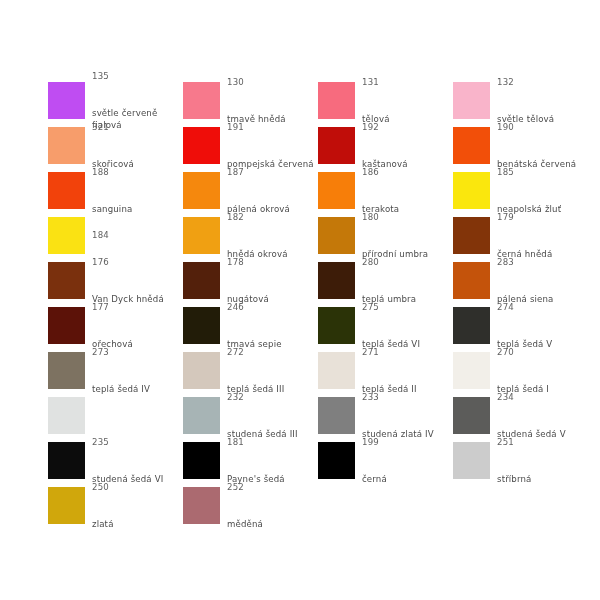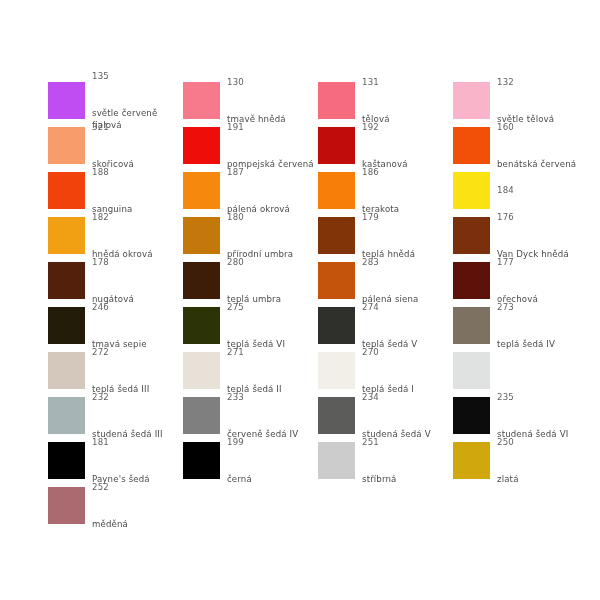--- a/index.html
+++ b/index.html
@@ -115,21 +115,21 @@
       <div class="swatch-cell">
         <div class="swatch-chip" style="background: rgb(192, 13, 9);"></div>
         <div class="swatch-text">
           <span class="swatch-code">192</span>
           <span class="swatch-label">kaštanová</span>
         </div>
       </div>
       <div class="swatch-cell">
         <div class="swatch-chip" style="background: rgb(242, 79, 9);"></div>
         <div class="swatch-text">
-          <span class="swatch-code">160</span>
+          <span class="swatch-code">190</span>
           <span class="swatch-label">benátská červená</span>
         </div>
       </div>
       <div class="swatch-cell">
         <div class="swatch-chip" style="background: rgb(242, 66, 11);"></div>
         <div class="swatch-text">
           <span class="swatch-code">188</span>
           <span class="swatch-label">sanguina</span>
         </div>
       </div>
@@ -141,20 +141,27 @@
         </div>
       </div>
       <div class="swatch-cell">
         <div class="swatch-chip" style="background: rgb(247, 126, 9);"></div>
         <div class="swatch-text">
           <span class="swatch-code">186</span>
           <span class="swatch-label">terakota</span>
         </div>
       </div>
       <div class="swatch-cell">
+        <div class="swatch-chip" style="background: rgb(250, 231, 13);"></div>
+        <div class="swatch-text">
+          <span class="swatch-code">185</span>
+          <span class="swatch-label">neapolská žluť</span>
+        </div>
+      </div>
+      <div class="swatch-cell">
         <div class="swatch-chip" style="background: rgb(250, 226, 19);"></div>
         <div class="swatch-text">
           <span class="swatch-code">184</span>
         </div>
       </div>
       <div class="swatch-cell">
         <div class="swatch-chip" style="background: rgb(240, 160, 18);"></div>
         <div class="swatch-text">
           <span class="swatch-code">182</span>
           <span class="swatch-label">hnědá okrová</span>
@@ -164,21 +171,21 @@
         <div class="swatch-chip" style="background: rgb(196, 120, 9);"></div>
         <div class="swatch-text">
           <span class="swatch-code">180</span>
           <span class="swatch-label">přírodní umbra</span>
         </div>
       </div>
       <div class="swatch-cell">
         <div class="swatch-chip" style="background: rgb(130, 52, 9);"></div>
         <div class="swatch-text">
           <span class="swatch-code">179</span>
-          <span class="swatch-label">teplá hnědá</span>
+          <span class="swatch-label">černá hnědá</span>
         </div>
       </div>
       <div class="swatch-cell">
         <div class="swatch-chip" style="background: rgb(122, 48, 13);"></div>
         <div class="swatch-text">
           <span class="swatch-code">176</span>
           <span class="swatch-label">Van Dyck hnědá</span>
         </div>
       </div>
       <div class="swatch-cell">
@@ -265,21 +272,21 @@
         <div class="swatch-chip" style="background: rgb(167, 180, 181);"></div>
         <div class="swatch-text">
           <span class="swatch-code">232</span>
           <span class="swatch-label">studená šedá III</span>
         </div>
       </div>
       <div class="swatch-cell">
         <div class="swatch-chip" style="background: rgb(127, 127, 127);"></div>
         <div class="swatch-text">
           <span class="swatch-code">233</span>
-          <span class="swatch-label">červeně šedá IV</span>
+          <span class="swatch-label">studená zlatá IV</span>
         </div>
       </div>
       <div class="swatch-cell">
         <div class="swatch-chip" style="background: rgb(92, 92, 90);"></div>
         <div class="swatch-text">
           <span class="swatch-code">234</span>
           <span class="swatch-label">studená šedá V</span>
         </div>
       </div>
       <div class="swatch-cell">

